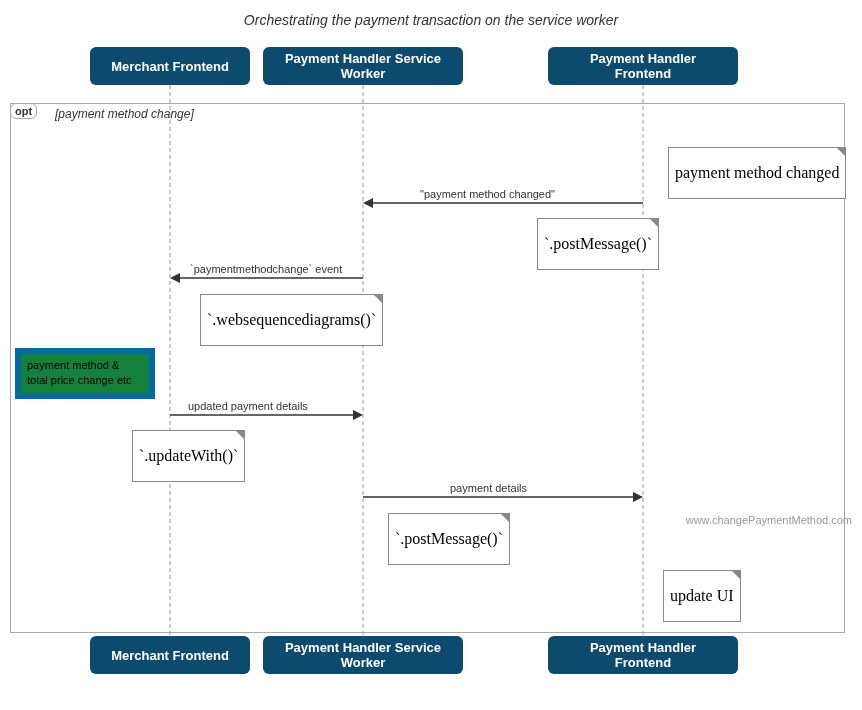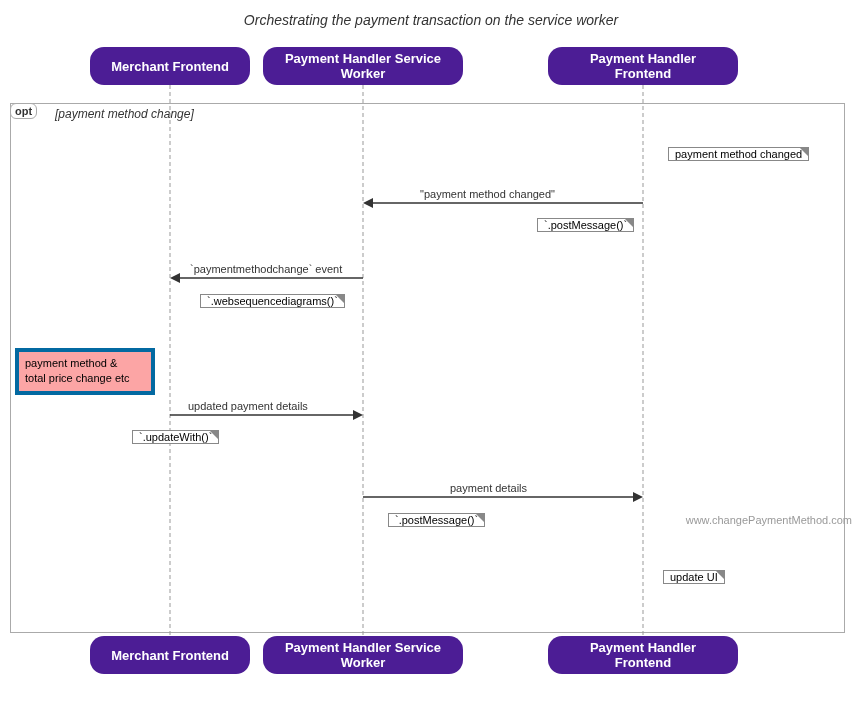--- a/index.html
+++ b/index.html
@@ -22,22 +22,22 @@
       text-align: center;
       font-size: 14px;
       color: #333;
       padding-top: 12px;
       font-style: italic;
     }
 
     
     .actor-box {
       position: absolute;
-      border-radius: 14px;
-      background: #4c1d95;
+      border-radius: 6px;
+      background: #0c4a6e;
       color: #fff;
       font-size: 13px;
       font-weight: bold;
       text-align: center;
       display: flex;
       align-items: center;
       justify-content: center;
       padding: 8px 12px;
     }
 
@@ -61,23 +61,23 @@
       font-size: 12px;
       font-style: italic;
       color: #333;
     }
 
     
     .method-box {
       position: absolute;
       border: 1px solid #888;
       background: #fff;
-      font-size: 11px;
-      font-family: Liberation Sans, sans-serif;
-      padding: 0 6px;
+      font-size: 16px;
+      font-family: Liberation Serif, serif;
+      padding: 16px 6px;
       white-space: nowrap;
     }
     .method-box.dog-ear::after {
       content: '';
       position: absolute;
       top: 0; right: 0;
       width: 0; height: 0;
       border-style: solid;
       border-width: 0 8px 8px 0;
       border-color: transparent #888 transparent transparent;
@@ -87,22 +87,22 @@
     .arrow-label {
       position: absolute;
       font-size: 11px;
       color: #333;
       white-space: nowrap;
     }
 
     
     .side-note {
       position: absolute;
-      border: 4px solid #0369a1;
-      background: #fca5a5;
+      border: 6px solid #0369a1;
+      background: #15803d;
       font-size: 11px;
       padding: 4px 6px;
       line-height: 1.4;
     }
 
     
     .watermark {
       position: absolute;
       font-size: 11px;
       color: #999;

